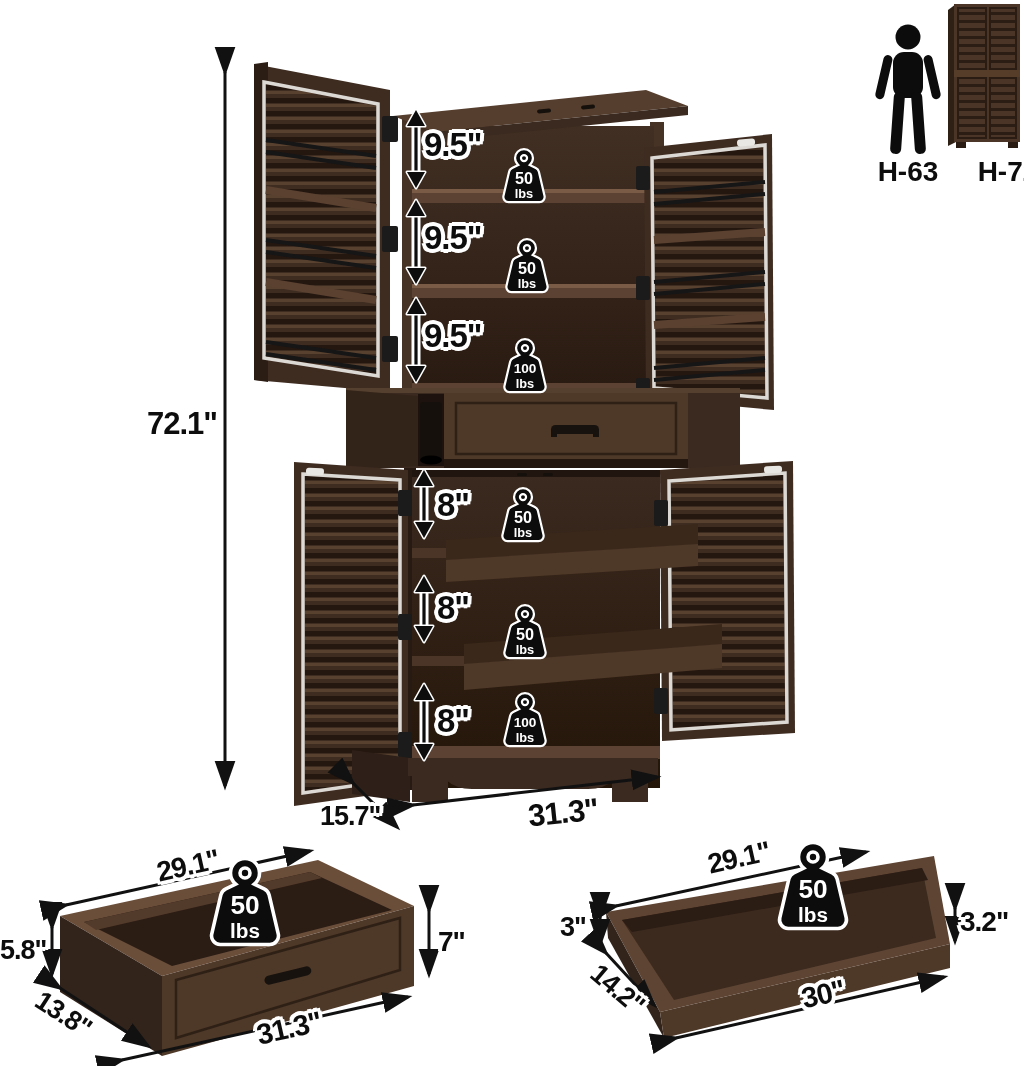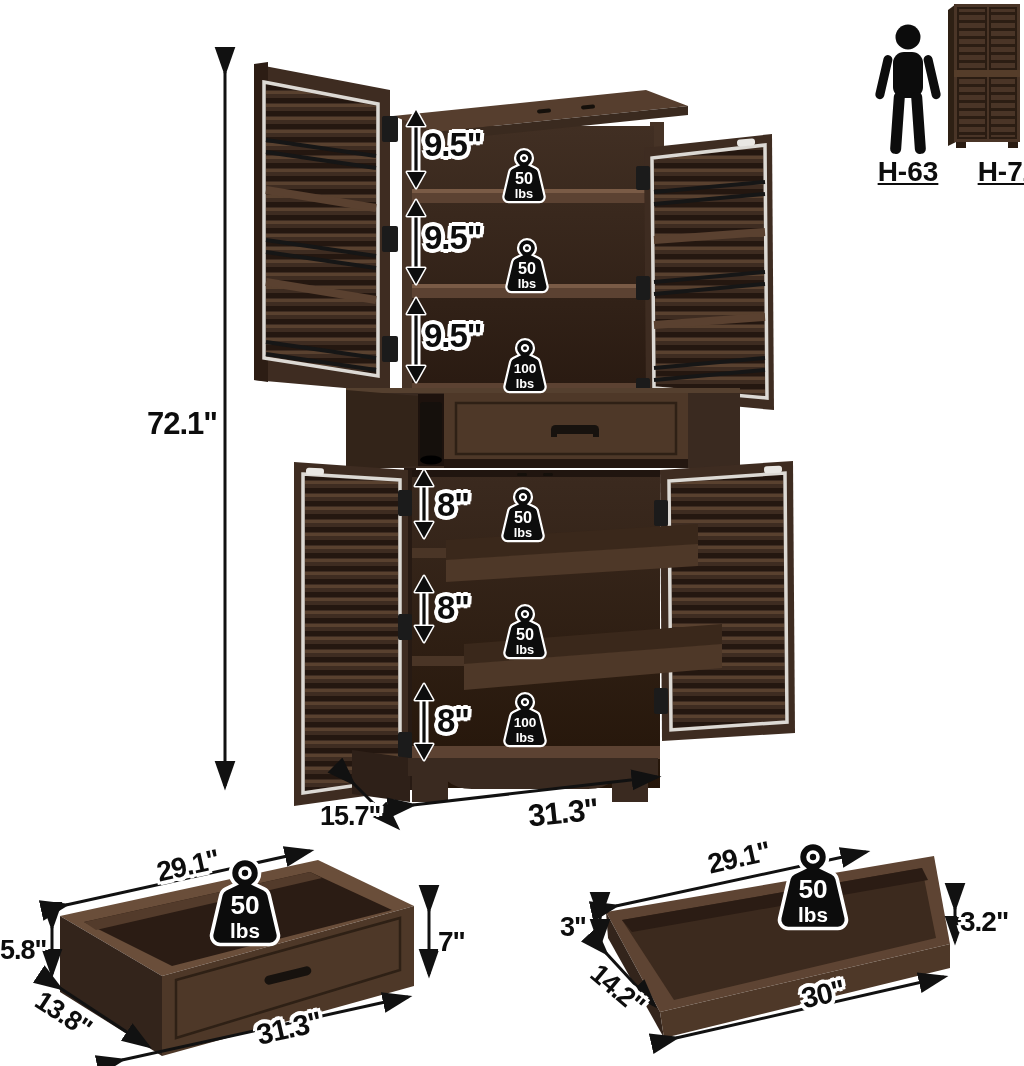--- a/index.html
+++ b/index.html
@@ -10,21 +10,21 @@
   .stage svg.art{position:absolute;left:0;top:0;}
   
   .dim{
     position:absolute;font-weight:bold;color:#0d0d0d;letter-spacing:-1px;
     white-space:nowrap;line-height:1;text-align:center;
     text-shadow:-3px -3px 0 #fff,3px -3px 0 #fff,-3px 3px 0 #fff,3px 3px 0 #fff,
                 -4px 0 0 #fff,4px 0 0 #fff,0 -4px 0 #fff,0 4px 0 #fff;
   }
   .f27{font-size:27px}.f28{font-size:28px}.f29{font-size:29px}
   .f31{font-size:31px}.f33{font-size:33px}
-  .plain{text-shadow:none;letter-spacing:0;text-decoration:underline;}
+  .plain{text-shadow:none;letter-spacing:0;}
   
   .weight{position:absolute;}
   .weight svg{display:block;width:100%;height:100%;}
   .wtxt{fill:#ffffff;font-family:"Liberation Sans",sans-serif;font-weight:bold;text-anchor:middle;}
   .wnum{font-size:19px}.wunit{font-size:15px}
   .weight-100 .wnum{font-size:16px}
   
   .oar-w{stroke:#ffffff;stroke-width:9;stroke-linecap:round;}
   .oar-b{stroke:#0d0d0d;stroke-width:3.2;}
   .oar-h{fill:#0d0d0d;stroke:#ffffff;stroke-width:3;paint-order:stroke;stroke-linejoin:round;}

